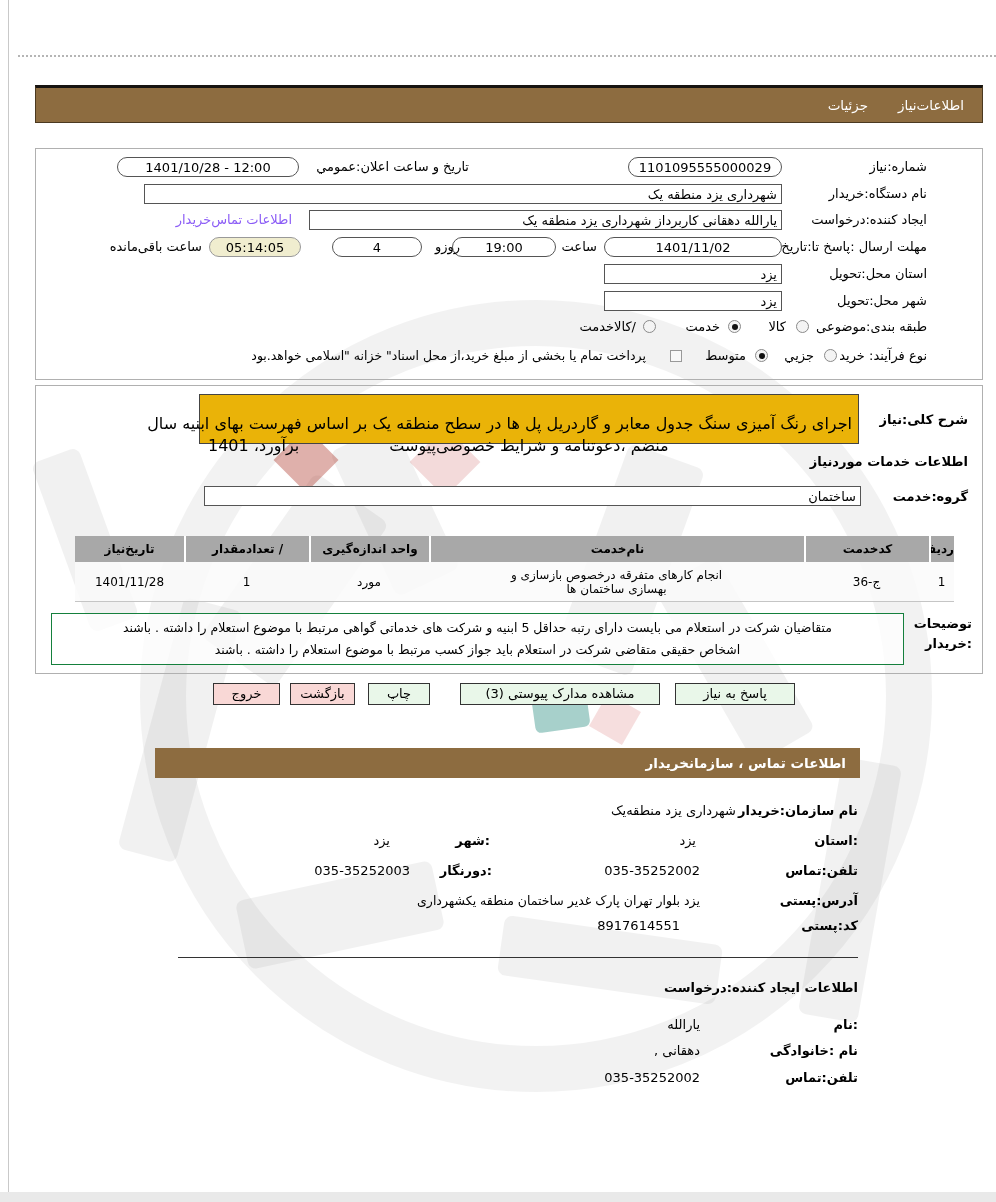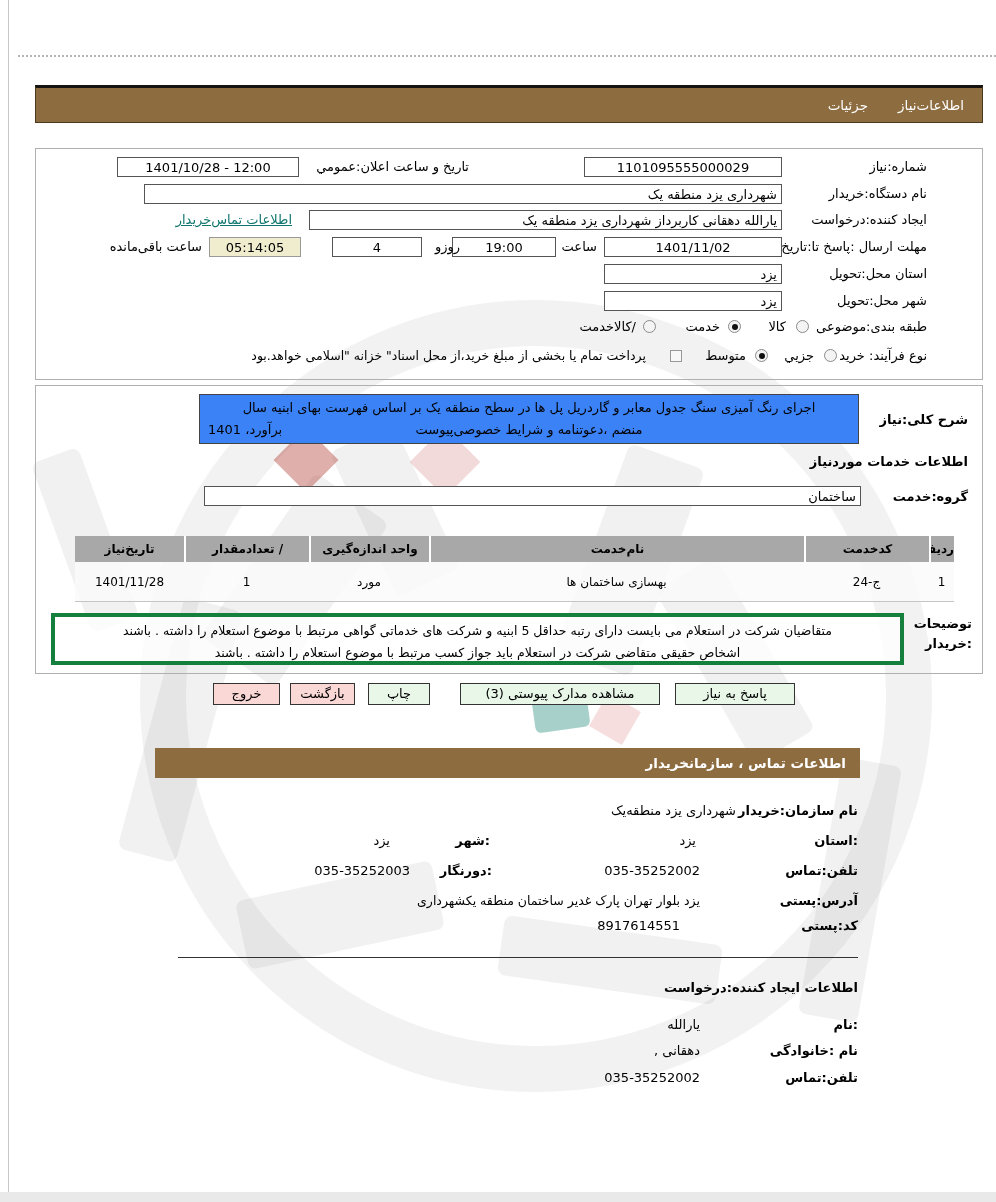--- a/index.html
+++ b/index.html
@@ -26,44 +26,44 @@
   .bar2{right:136px;top:748px;width:705px;height:30px;display:flex;align-items:center;
         padding:0 14px;box-sizing:border-box;font-weight:bold;font-size:13.5px;}
   
   .secbox{border:1px solid #b0b0b0;background:transparent;}
   #box1{left:35px;top:148px;width:946px;height:230px;}
   #box2{left:35px;top:385px;width:946px;height:287px;}
   .lbl{position:absolute;white-space:nowrap;}
   .blbl{position:absolute;white-space:nowrap;font-weight:bold;}
   .inp{position:absolute;background:#fff;border:1px solid #555;height:20px;line-height:20px;
        padding:0 4px;box-sizing:border-box;font-size:13px;overflow:hidden;white-space:nowrap;}
-  .inp.center{text-align:center;}
-  .link{color:#0f766e;text-decoration:underline;cursor:pointer;}
+  .inp.center{text-align:center;border-radius:10px;}
+  .link{color:#8b5cf6;cursor:pointer;}
   .remaining{background:#f0edcf;border:1px solid #999;}
   
   .radio{position:absolute;width:13px;height:13px;border:1px solid #8a8a8a;border-radius:50%;background:#f4f4f4;box-sizing:border-box;}
   .radio.checked::after{content:"";position:absolute;left:2.5px;top:2.5px;width:6px;height:6px;border-radius:50%;background:#111;}
   .chk{position:absolute;width:12px;height:12px;border:1px solid #999;background:#f8f8f8;box-sizing:border-box;}
   
-  .descbox{position:absolute;right:123px;top:8px;width:660px;height:50px;border:1px solid #444;background:#3b82f6;
-           font-size:13px;line-height:22px;box-sizing:border-box;padding:2px 6px;}
+  .descbox{position:absolute;right:123px;top:8px;width:660px;height:50px;border:1px solid #444;background:#eab308;
+           font-size:16px;line-height:22px;box-sizing:border-box;padding:18px 6px;}
   .descbox .l1{text-align:center;white-space:nowrap;}
   .descbox .l2{text-align:center;position:relative;white-space:nowrap;}
   .descbox .l2 .left-val{position:absolute;left:2px;top:0;}
   
   .tbl{position:absolute;right:28px;top:150px;width:890px;}
   .trow{display:flex;}
   .hcell{background:#a8a8a8;font-weight:bold;font-size:12px;text-align:center;height:26px;line-height:26px;
          border-left:2px solid #fff;box-sizing:border-box;overflow:hidden;white-space:nowrap;}
   .hcell:last-child{border-left:none;}
   .dcell{background:rgba(250,250,250,0.85);font-size:12px;text-align:center;height:40px;
          display:flex;flex-direction:column;justify-content:center;border-bottom:1px solid #c5c5c5;box-sizing:border-box;}
   .c-radif{width:25px;} .c-code{width:125px;} .c-name{width:375px;} .c-unit{width:120px;} .c-qty{width:125px;} .c-date{width:109px;}
   
-  .notesbox{position:absolute;right:78px;left:15px;top:227px;height:52px;border:4px solid #15803d;background:rgba(255,255,255,0.75);
+  .notesbox{position:absolute;right:78px;left:15px;top:227px;height:52px;border:1px solid #15803d;background:rgba(255,255,255,0.75);
             box-sizing:border-box;padding:3px 8px;font-size:12.5px;line-height:22px;text-align:center;}
   
   .btn{position:absolute;top:683px;height:22px;line-height:20px;text-align:center;border:1px solid #333;
        box-sizing:border-box;font-size:13px;cursor:pointer;}
   .btn.green{background:#e9f7e9;}
   .btn.pink{background:#f9d8d6;}
   
   #contact{right:138px;top:785px;width:705px;height:330px;}
   #contact .lbl,#contact .blbl{font-size:13px;}
   .hr{position:absolute;right:0;width:680px;border-top:1px solid #333;height:0;}
@@ -95,21 +95,21 @@
   <div class="abs footer-strip"></div>
 
   <div class="abs brownbar tabbar">
     <span>اطلاعات‌نیاز</span>
     <span>جزئیات</span>
   </div>
 
   <div id="box1" class="abs secbox">
 
     <span class="lbl" style="right:55px;top:10px;">شماره:نیاز</span>
-    <div class="inp ltr center" style="right:200px;top:8px;width:198px;">1101095555000029</div>
+    <div class="inp ltr center" style="right:200px;top:8px;width:154px;">1101095555000029</div>
     <span class="lbl" style="right:513px;top:10px;">تاریخ و ساعت اعلان:عمومي</span>
     <div class="inp ltr center" style="right:683px;top:8px;width:182px;">1401/10/28 - 12:00</div>
 
     <span class="lbl" style="right:55px;top:37px;">نام دستگاه:خریدار</span>
     <div class="inp" style="right:200px;top:35px;width:638px;">شهرداری یزد منطقه یک</div>
 
     <span class="lbl" style="right:55px;top:63px;">ایجاد کننده:درخواست</span>
     <div class="inp" style="right:200px;top:61px;width:473px;">یارالله دهقانی کاربرداز  شهرداری یزد منطقه یک</div>
     <span class="lbl link" style="right:690px;top:63px;">اطلاعات تماس‌خریدار</span>
 
@@ -165,23 +165,24 @@
         <div class="hcell c-name">نام‌خدمت</div>
         <div class="hcell c-unit">واحد اندازه‌گیری</div>
         <div class="hcell c-qty">/ تعدادمقدار</div>
         <div class="hcell c-date">تاریخ‌نیاز</div>
       </div>
       <div class="trow">
         <div class="dcell c-radif">
             <div>1</div>
           </div>
         <div class="dcell c-code">
-            <div>ج-24</div>
+            <div>ج-36</div>
           </div>
         <div class="dcell c-name">
+          <div>انجام کارهای متفرقه درخصوص بازسازی و</div>
           <div>بهسازی  ساختمان ها</div>
         </div>
         <div class="dcell c-unit">
             <div>مورد</div>
           </div>
         <div class="dcell c-qty">
             <div>1</div>
           </div>
         <div class="dcell c-date">
             <div class="ltr">1401/11/28</div>

